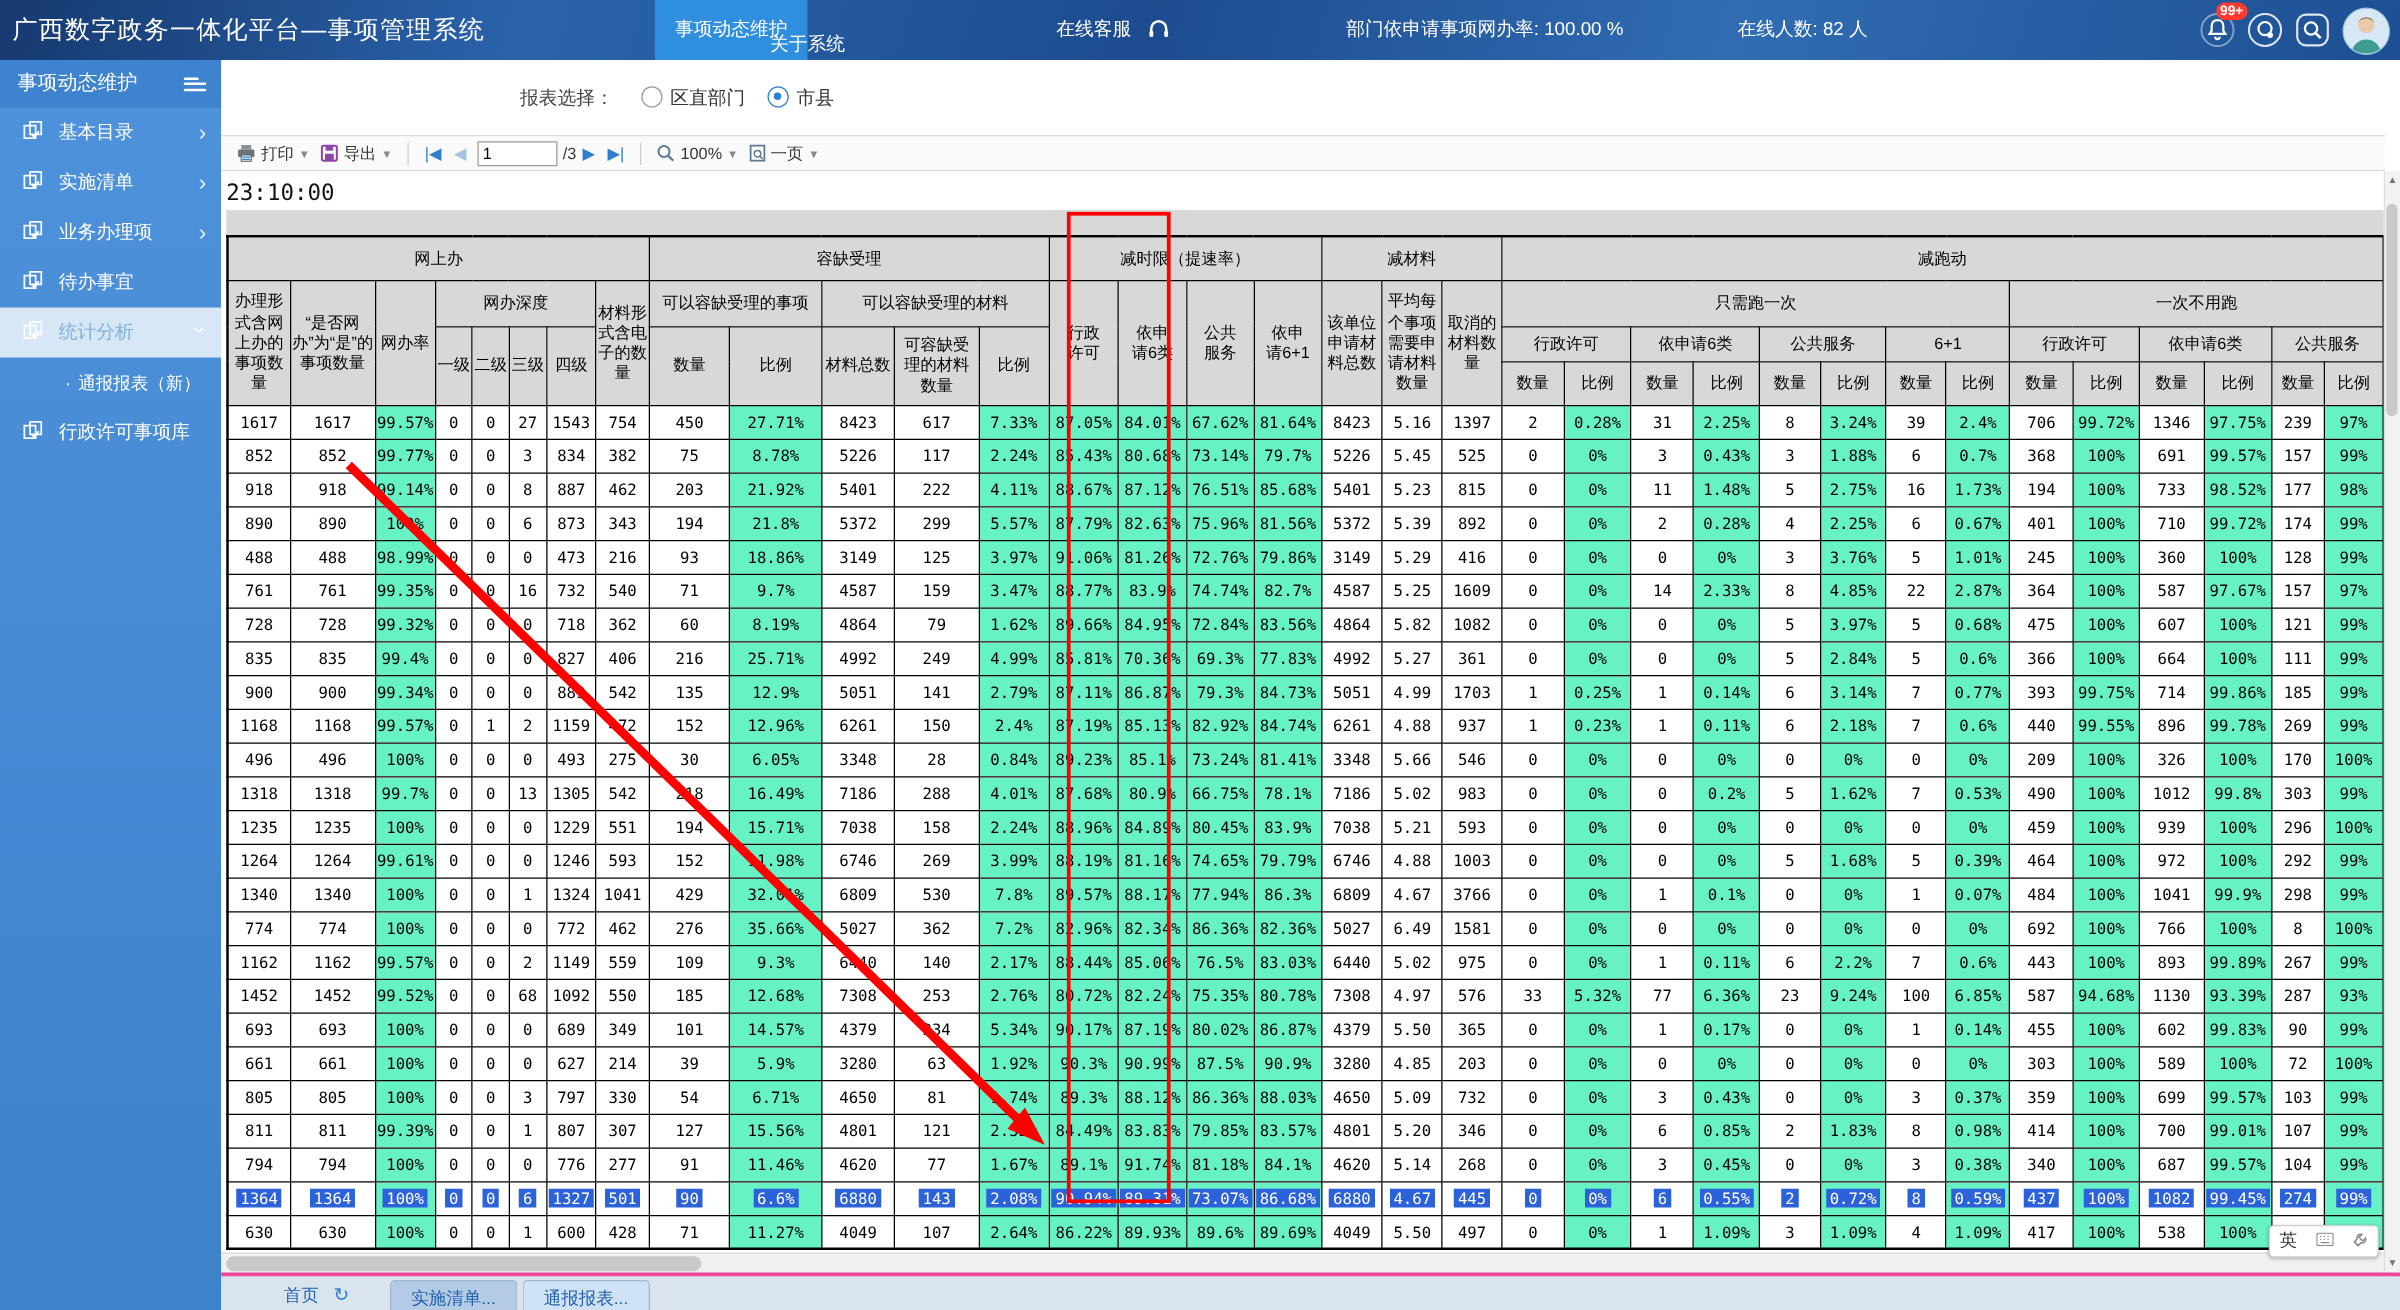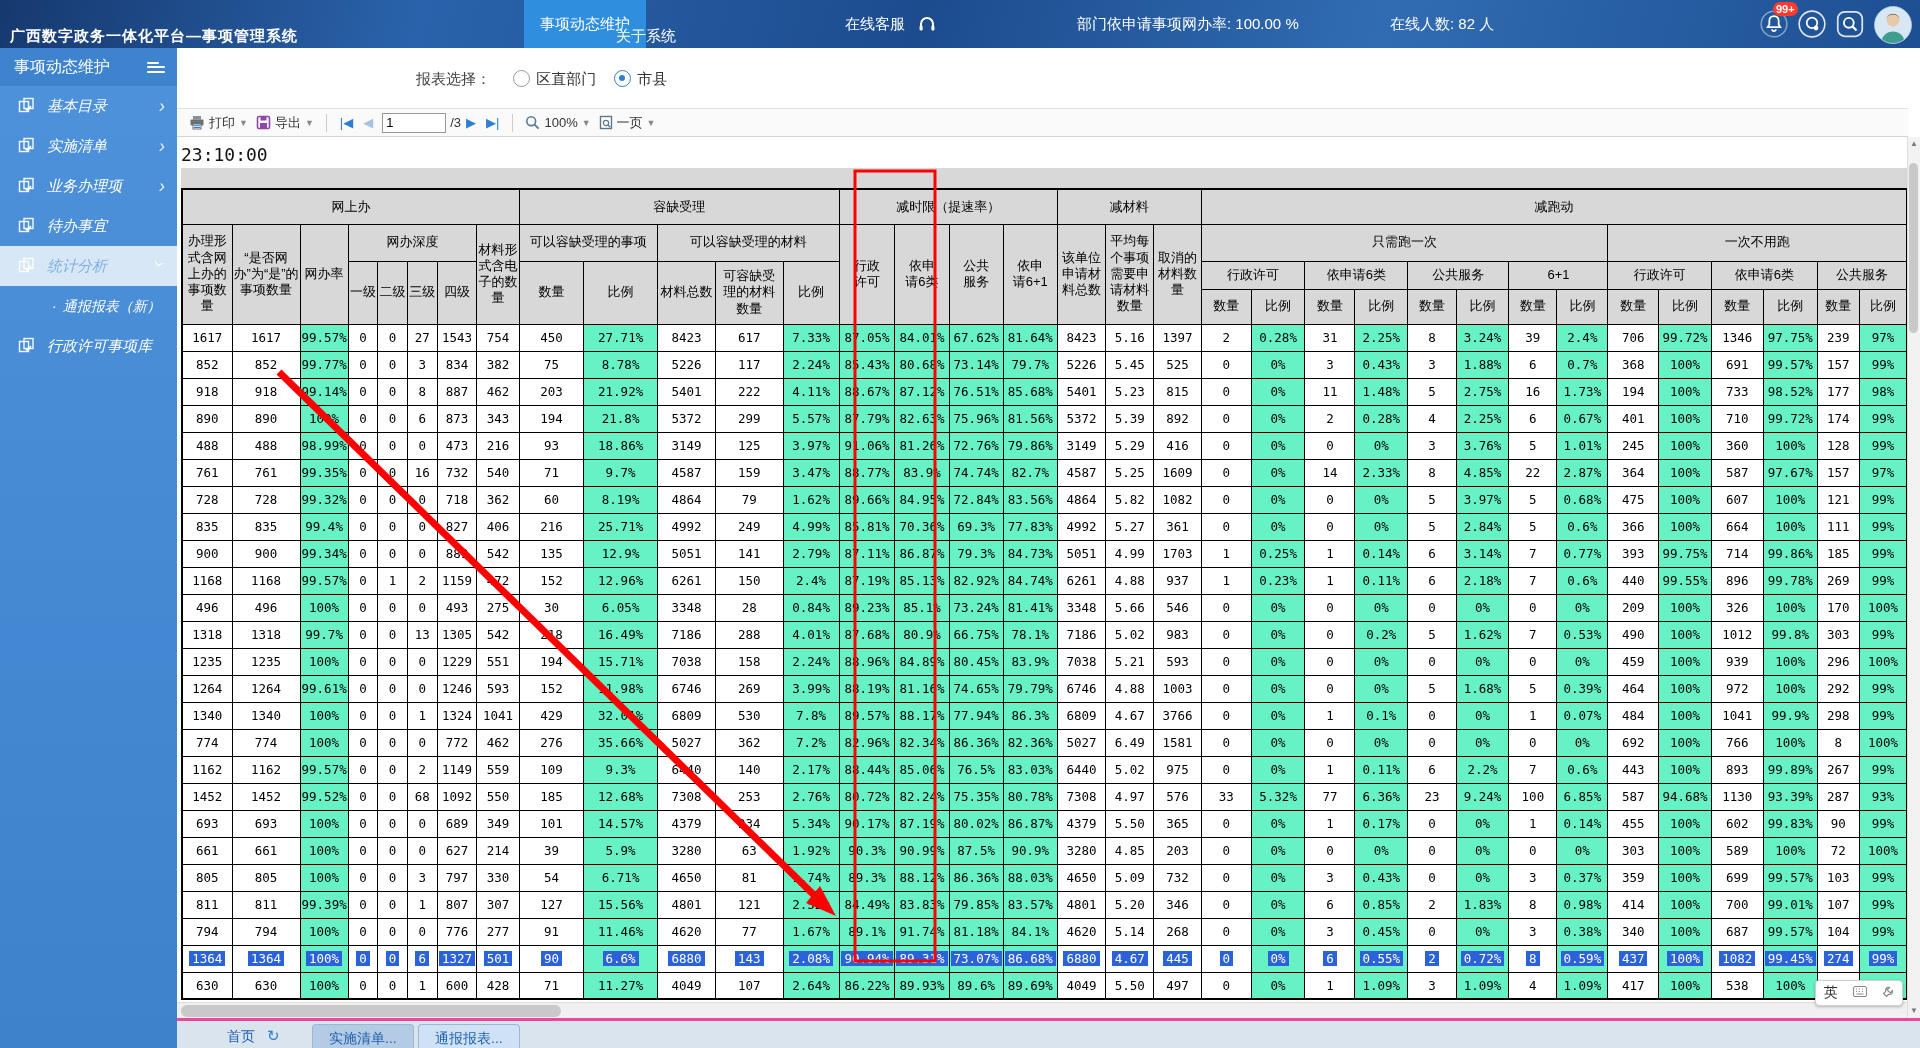--- a/index.html
+++ b/index.html
@@ -2,21 +2,21 @@
 <html><head>
 <meta charset="utf-8">
 <style>
   html,body{margin:0;padding:0;}
   body{width:1920px;height:1048px;position:relative;overflow:hidden;background:#fff;
        font-family:"Liberation Sans",sans-serif;-webkit-font-smoothing:antialiased;}
 
   
   #topbar{position:absolute;left:0;top:0;width:1920px;height:48px;color:#fff;
     background:linear-gradient(105deg,#16396f 0%,#2a63ab 22%,#1c4c8e 48%,#316cb2 72%,#1d4f92 100%);}
-  #app-title{position:absolute;left:10px;top:12px;line-height:48px;font-size:15px;font-weight:bold;letter-spacing:1px;}
+  #app-title{position:absolute;left:10px;top:0;line-height:48px;font-size:20px;font-weight:normal;letter-spacing:1px;}
   .top-tab{position:absolute;top:0;height:48px;line-height:48px;padding:0 16px;font-size:15px;cursor:pointer;}
   .top-tab.active{background:#2f8fde;}
   #tab-about{left:600px;margin-top:12px;}
   #tab-maintain{left:524px;}
   #cs-wrap{position:absolute;left:845px;top:0;height:48px;line-height:48px;font-size:15px;}
   #cs-wrap svg{vertical-align:-5px;margin-left:8px;}
   .top-stat{position:absolute;top:0;height:48px;line-height:48px;font-size:15px;}
   #stat-rate{left:1077px;}
   #stat-online{left:1390px;}
   .tb-icon{position:absolute;top:10px;width:28px;height:28px;}
@@ -28,21 +28,21 @@
   #avatar{position:absolute;left:1874px;top:6px;width:36px;height:36px;border-radius:50%;
           background:#cfe3f2;overflow:hidden;border:1px solid #9dc2e2;}
 
   
   #sidebar{position:absolute;left:0;top:48px;width:177px;height:1000px;
     background:linear-gradient(180deg,#4d92da 0%,#4388d2 60%,#3f82cc 100%);color:#fff;}
   #side-header{height:38px;line-height:38px;background:#3d83cd;font-size:16px;padding-left:14px;position:relative;}
   #collapse-icon{position:absolute;right:12px;top:11px;width:18px;height:14px;}
   #collapse-icon i{display:block;height:2px;background:#fff;margin:2.5px 0;border-radius:1px;}
   #collapse-icon i:first-child{width:12px;}
-  .side-item{height:40px;line-height:40px;font-size:15px;padding-left:18px;position:relative;cursor:pointer;font-style:italic;}
+  .side-item{height:40px;line-height:40px;font-size:15px;padding-left:18px;position:relative;cursor:pointer;}
   .side-item .mi{vertical-align:-3px;margin-right:12px;}
   .side-item .chev{position:absolute;right:12px;top:0;font-size:18px;color:rgba(255,255,255,.9);}
   .side-item .chev.down{display:inline-block;transform:rotate(90deg);top:-2px;right:14px;}
   .side-item.active{background:#d8e7f6;color:#7fb0de;}
   .side-item.sub{font-size:14px;padding-left:52px;}
   .side-item.sub .bullet{margin-right:6px;}
 
   
   #main{position:absolute;left:177px;top:48px;width:1743px;height:956px;background:#fff;}
   #filter-row{position:absolute;left:0;top:14px;height:34px;line-height:34px;padding-left:239px;font-size:15px;color:#444;}

